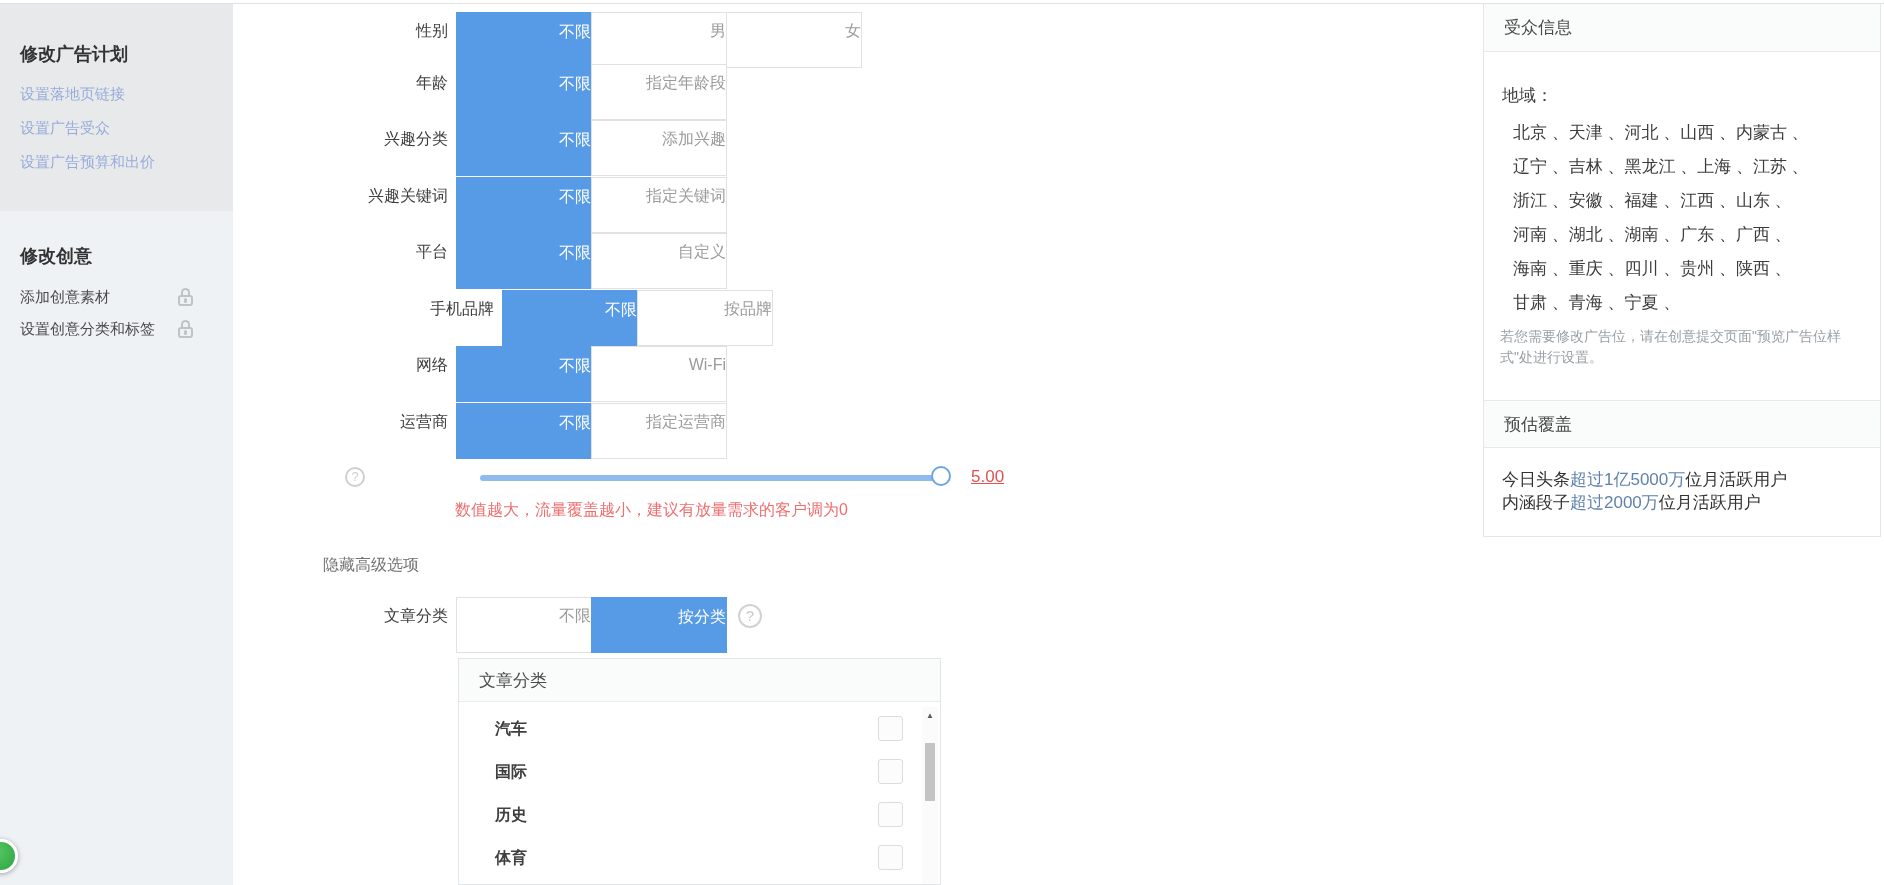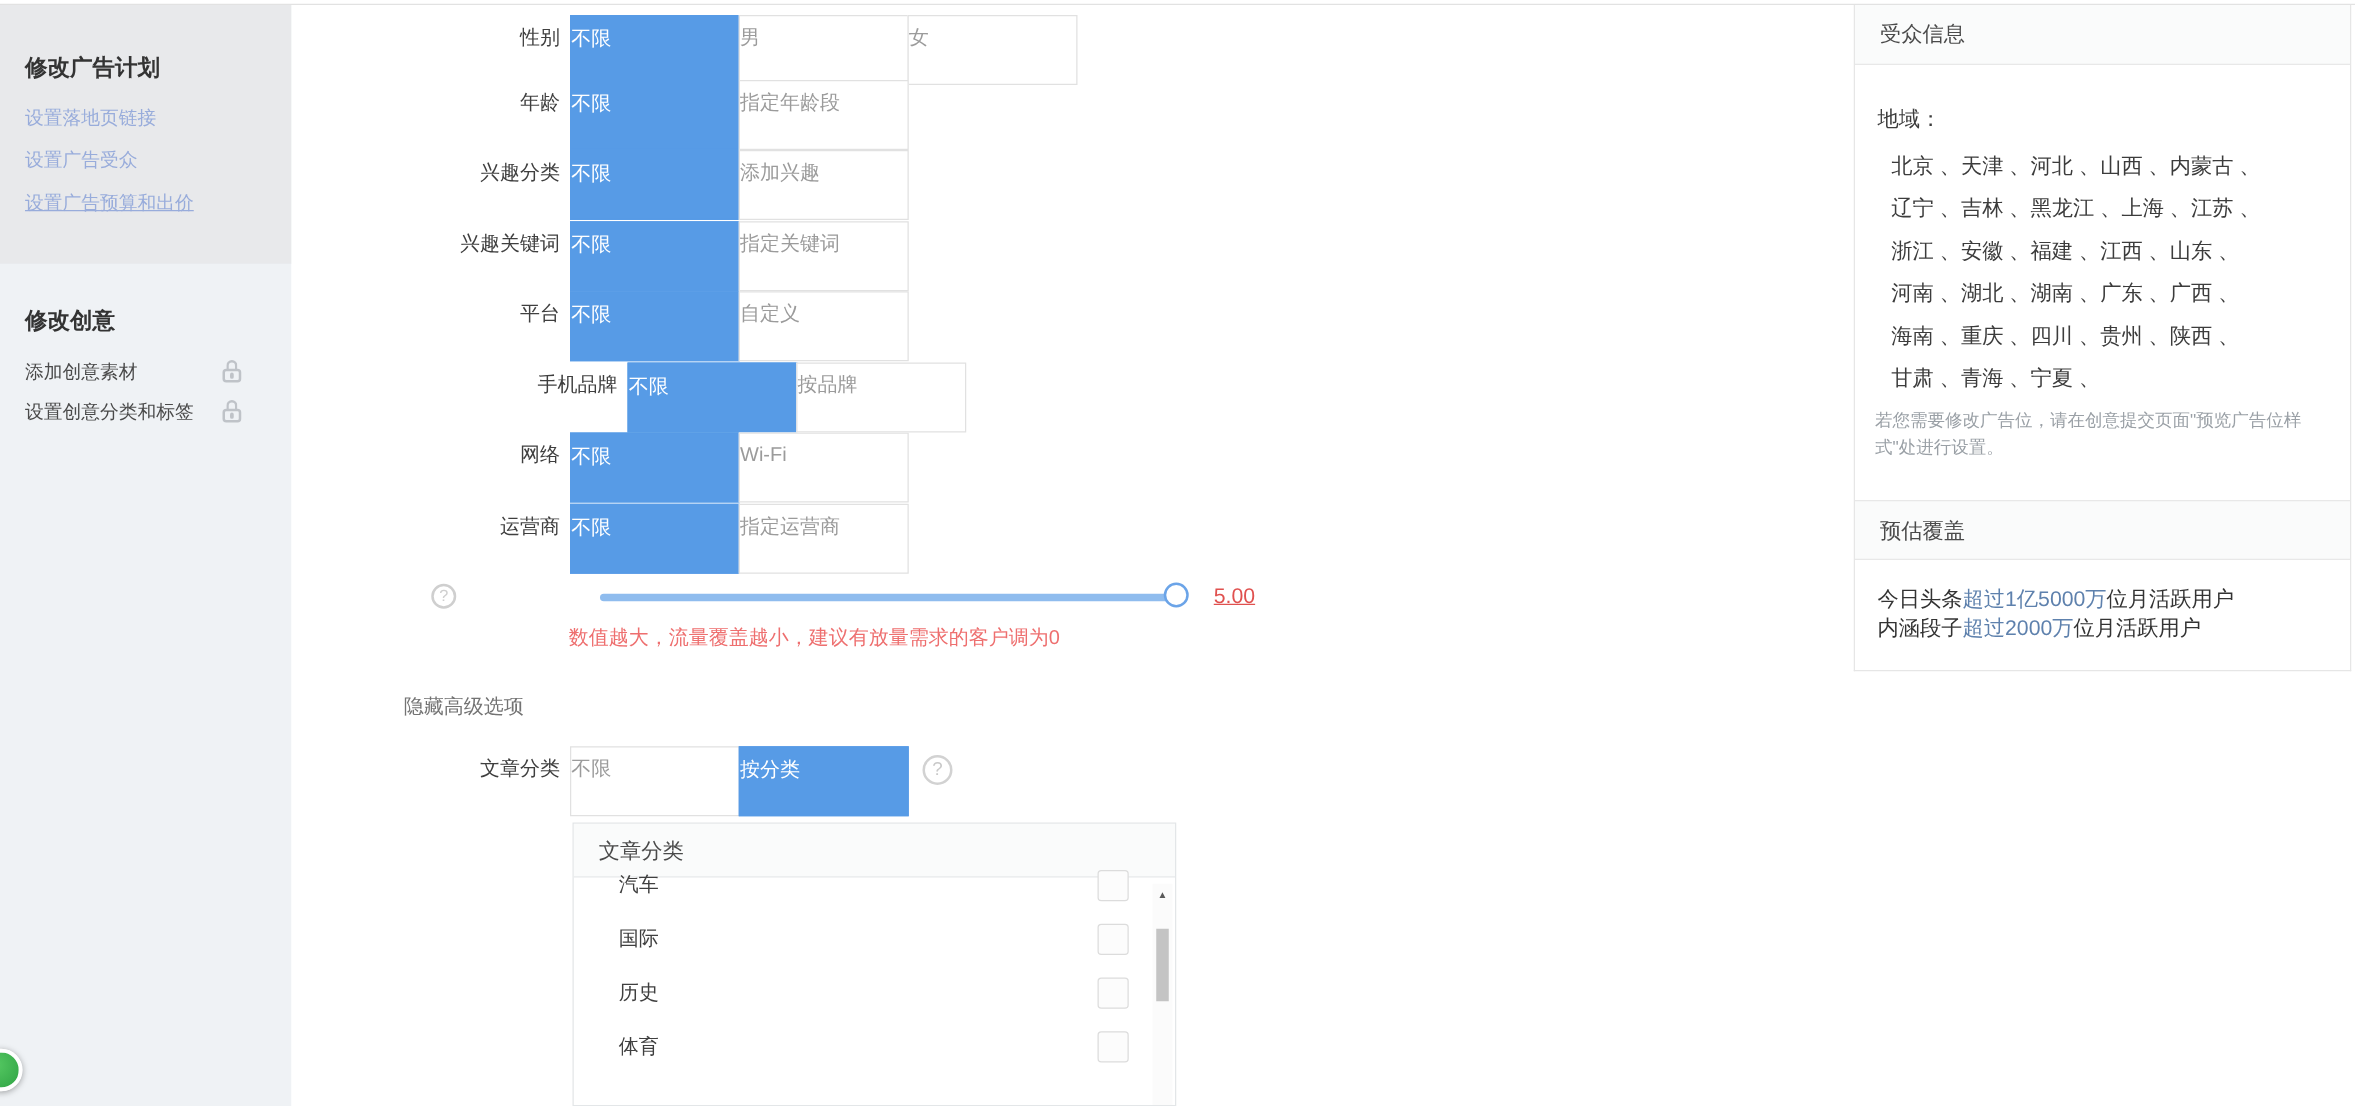--- a/index.html
+++ b/index.html
@@ -19,21 +19,21 @@
                    border:2px solid #bfc3c8; border-bottom:none; border-radius:6px 6px 0 0; }
   .lock .body { position:absolute; left:0; top:7px; width:15px; height:11px;
                 border:2px solid #bfc3c8; border-radius:3px; background:#eff2f5; }
   .lock .keyhole { position:absolute; left:6px; top:10px; width:3px; height:5px; background:#bfc3c8; border-radius:2px; }
 
   
   .form-row { position:absolute; left:233px; width:900px; height:38px; }
   .row-label { position:absolute; left:0; top:0; width:215px; height:38px; line-height:38px;
                text-align:right; font-size:16px; color:#3f3f3f; }
   .seg-group { position:absolute; left:224px; top:0; display:flex; }
-  .seg-btn { min-width:136px; height:56px; line-height:36px; text-align:left; font-size:16px;
+  .seg-btn { min-width:136px; height:56px; line-height:36px; text-align:right; font-size:16px;
              color:#9b9b9b; background:#fff; border:1px solid #e1e1e1; margin-left:-1px; cursor:pointer; }
   .seg-btn.selected { background:#579be6; border:1px solid #579be6; color:#fff; line-height:38px; }
 
   .help-icon { width:20px; height:20px; border-radius:50%; border:2px solid #cfcfcf;
                color:#cfcfcf; font-size:13px; line-height:16px; text-align:center; display:inline-block; }
 
   
   #smart-row { position:absolute; left:233px; top:462px; width:900px; height:36px; }
   #smart-help { position:absolute; left:112px; top:5px; }
   #smart-label { position:absolute; left:0; top:0; width:215px; height:36px; line-height:36px;
@@ -52,21 +52,21 @@
   #article-help { position:absolute; left:505px; top:7px; width:24px; height:24px; border-radius:50%;
                   border:2px solid #d2d2d2; color:#c9c9c9; font-size:15px; line-height:20px; text-align:center; }
 
   
   #article-panel { position:absolute; left:458px; top:658px; width:483px; height:227px;
                    border:1px solid #e3e6e8; background:#fff; overflow:hidden; }
   #article-panel-header { position:absolute; left:0; top:0; width:100%; height:43px;
                           background:#fafbfb; border-bottom:1px solid #e8eaec; }
   #article-panel-title { position:absolute; left:20px; top:0; height:43px; line-height:43px;
                          font-size:17px; color:#4a4a4a; }
-  #article-list { position:absolute; left:0; top:28px; width:460px; }
+  #article-list { position:absolute; left:0; top:48px; width:460px;font-weight:bold; }
   .article-item { position:relative; height:43px; }
   .article-item .item-label { position:absolute; left:36px; top:0; height:43px; line-height:43px; font-size:16px; }
   .article-item .checkbox { position:absolute; left:419px; top:9px; width:25px; height:25px;
                             border:1px solid #dcdcdc; border-radius:3px; background:#fcfcfc; cursor:pointer; }
   #article-scrollbar { position:absolute; right:2px; top:48px; bottom:0; width:16px; background:#fbfbfb; }
   #scroll-up { position:absolute; top:2px; left:0; width:16px; height:14px; text-align:center;
                font-size:8px; color:#5a5a5a; line-height:14px; cursor:pointer; }
   #scroll-thumb { position:absolute; top:36px; left:3px; width:10px; height:58px; background:#c4c4c4; cursor:pointer; }
 
   
@@ -95,21 +95,21 @@
 <body>
 
 <div id="page">
   <div id="top-border"></div>
 
   <div id="left-rail">
     <div id="plan-card">
       <div class="side-title" style="top:38px;">修改广告计划</div>
       <div class="side-link" style="top:81px;">设置落地页链接</div>
       <div class="side-link" style="top:115px;">设置广告受众</div>
-      <div class="side-link" style="top:149px;text-decoration:underline;">设置广告预算和出价</div>
+      <div class="side-link" style="top:149px;">设置广告预算和出价</div>
     </div>
 
     <div class="side-title" style="top:240px;">修改创意</div>
 
     <div class="side-item" style="top:284px;">添加创意素材</div>
     <div class="lock" style="top:284px;">
       <span class="shackle"></span>
         <span class="body"></span>
         <span class="keyhole"></span>
     </div>

